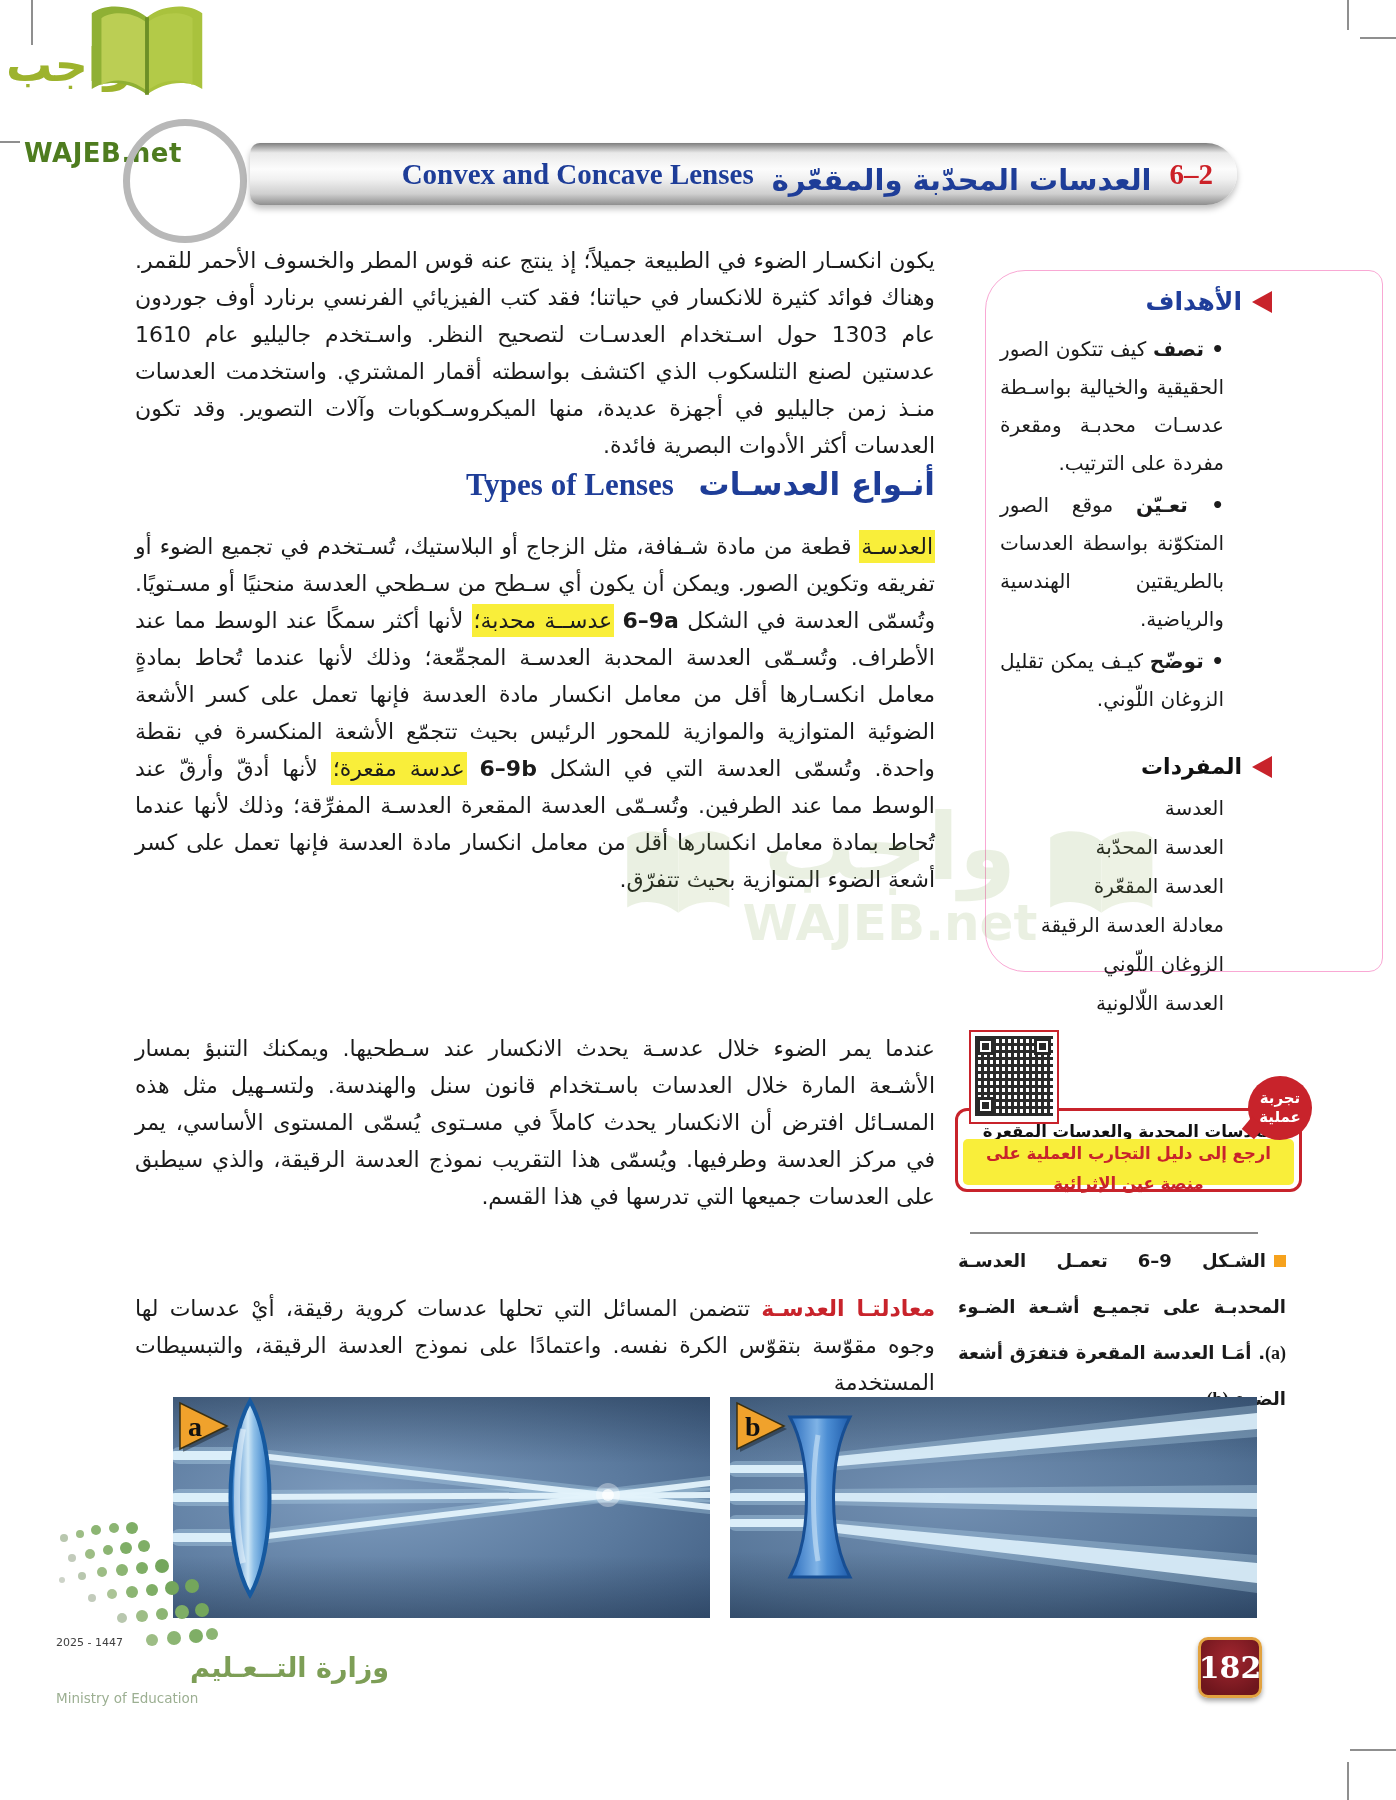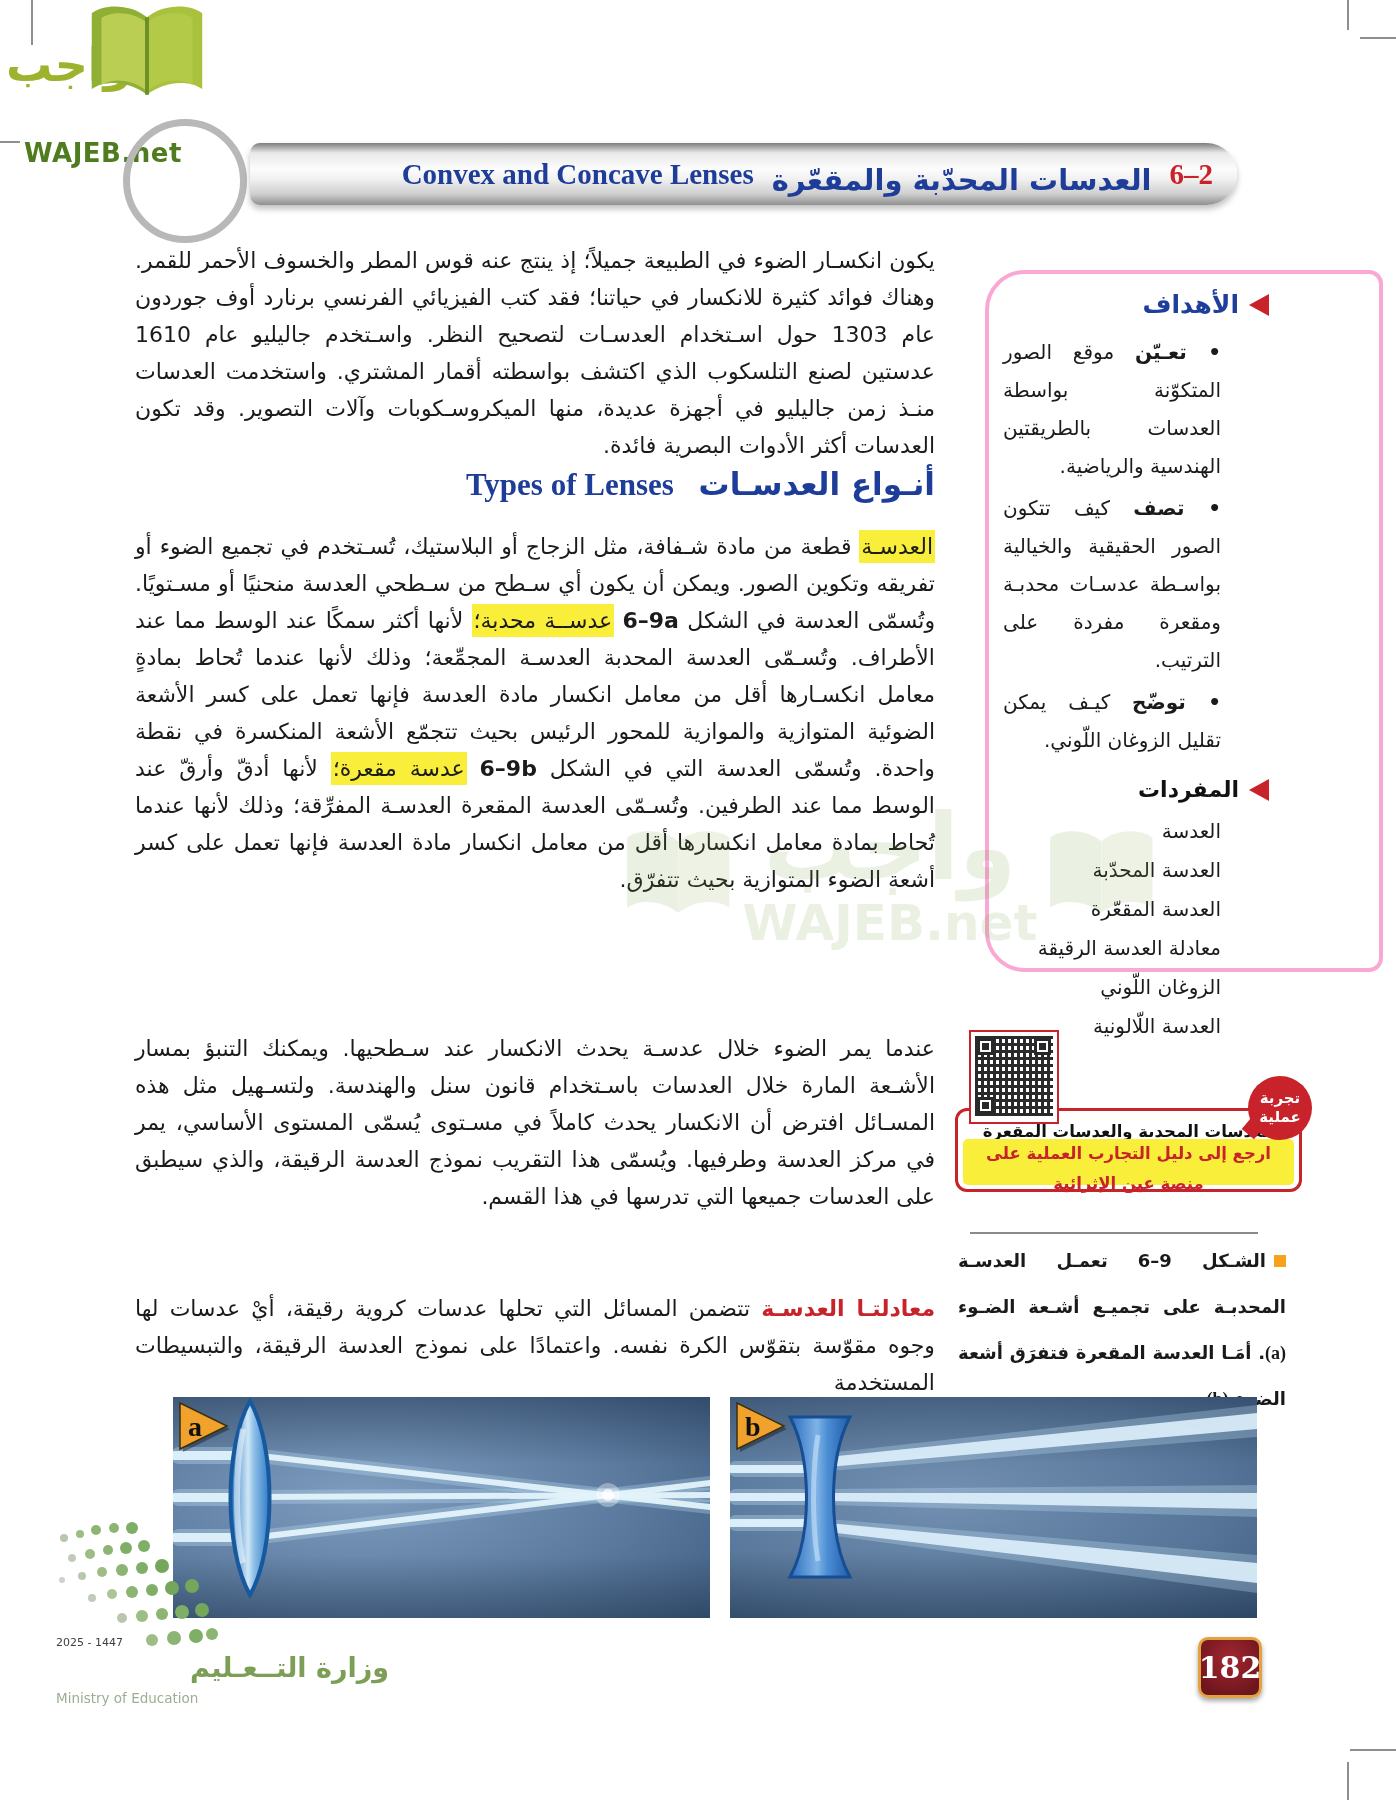--- a/index.html
+++ b/index.html
@@ -45,32 +45,32 @@
         font-size:22px;line-height:37px;color:#1b1b1b;}
   .hl{background:#f9ee3a;padding:4px 2px;margin-top:12px;}
   .num{font-weight:bold;unicode-bidi:embed;}
   .red-lead{color:#c8232b;font-weight:bold;}
   .types-heading{position:absolute;right:461px;width:800px;direction:rtl;text-align:right;
         font-size:31px;font-weight:bold;color:#1e3d98;}
   .types-heading .en{font-family:"Liberation Serif","DejaVu Serif",serif;margin-right:14px;}
 
   
   .obj-box{left:985px;top:270px;width:398px;height:702px;box-sizing:border-box;background:#fff;
-     border:4px solid #f9a8d4;border-radius:40px 14px 14px 40px;
+     border:1px solid #f9a8d4;border-radius:40px 14px 14px 40px;
      padding:16px 110px 10px 14px;direction:rtl;z-index:2;}
   .hdr-row{display:flex;align-items:center;gap:10px;direction:rtl;}
   .tri-left{width:0;height:0;border-top:11px solid transparent;border-bottom:11px solid transparent;
      border-right:20px solid #c8232b;}
   .obj-title{color:#1f3d9a;font-weight:bold;font-size:25px;}
   .vocab-title{color:#111;font-weight:bold;font-size:22px;}
   .obj-list{margin:14px 48px 0 0;padding:0;font-size:20px;line-height:38px;text-align:justify;text-align-last:right;}
   .obj-list li{list-style:none;margin:0 0 4px 0;}
   .obj-list li::before{content:"• ";font-weight:bold;}
   .lead-b{font-weight:bold;}
-  .vocab-row{margin-top:18px;}
+  .vocab-row{margin-top:36px;}
   .vocab-list{margin:10px 48px 0 0;padding:0;font-size:20px;line-height:39px;text-align:right;}
   .vocab-list li{list-style:none;}
 
   
   .exp-box{left:955px;top:1108px;width:347px;height:84px;box-sizing:border-box;background:#fff;
      border:3px solid #c8232b;border-radius:12px;z-index:3;}
   .exp-title{margin-top:11px;text-align:center;font-size:16.5px;font-weight:bold;direction:rtl;color:#111;}
   .exp-note{position:absolute;left:5px;right:5px;bottom:4px;height:46px;background:#f9ee3a;border-radius:5px;
      color:#c8232b;font-weight:bold;font-size:16.5px;text-align:center;line-height:30px;direction:rtl;}
   .exp-qr{left:969px;top:1030px;width:90px;height:94px;background:#fff;border:2px solid #c8232b;
@@ -163,22 +163,22 @@
   <div class="para" style="top:1290px;">
     <span class="red-lead">معادلتـا العدسـة</span><span> تتضمن المسائل التي تحلها عدسات كروية رقيقة، أيْ عدسات لها وجوه مقوّسة بتقوّس الكرة نفسه. واعتمادًا على نموذج العدسة الرقيقة، والتبسيطات المستخدمة</span>
   </div>
 
   <div class="abs obj-box">
     <div class="hdr-row">
       <span class="tri-left"></span>
       <span class="obj-title">الأهداف</span>
     </div>
     <ul class="obj-list">
+      <li><span class="lead-b">تصف</span><span> كيف تتكون الصور الحقيقية والخيالية بواسـطة عدسـات محدبـة ومقعرة مفردة على الترتيب.</span></li>
       <li><span class="lead-b">تعـيّن</span><span> موقع الصور المتكوّنة بواسطة العدسات بالطريقتين الهندسية والرياضية.</span></li>
-      <li><span class="lead-b">تصف</span><span> كيف تتكون الصور الحقيقية والخيالية بواسـطة عدسـات محدبـة ومقعرة مفردة على الترتيب.</span></li>
       <li><span class="lead-b">توضّح</span><span> كيـف يمكن تقليل الزوغان اللّوني.</span></li>
     </ul>
     <div class="hdr-row vocab-row">
       <span class="tri-left"></span>
       <span class="vocab-title">المفردات</span>
     </div>
     <ul class="vocab-list">
       <li>العدسة</li>
       <li>العدسة المحدّبة</li>
       <li>العدسة المقعّرة</li>

